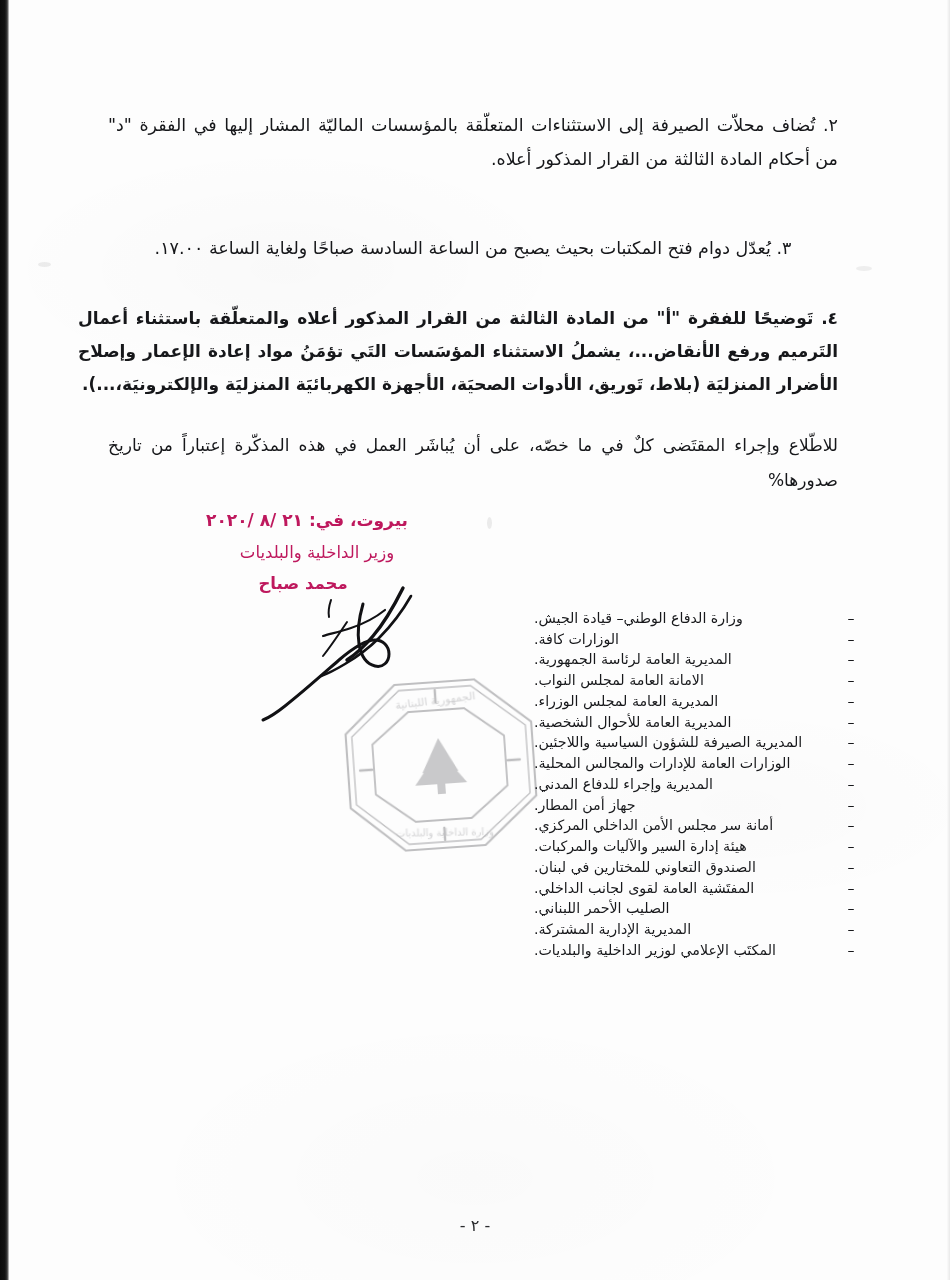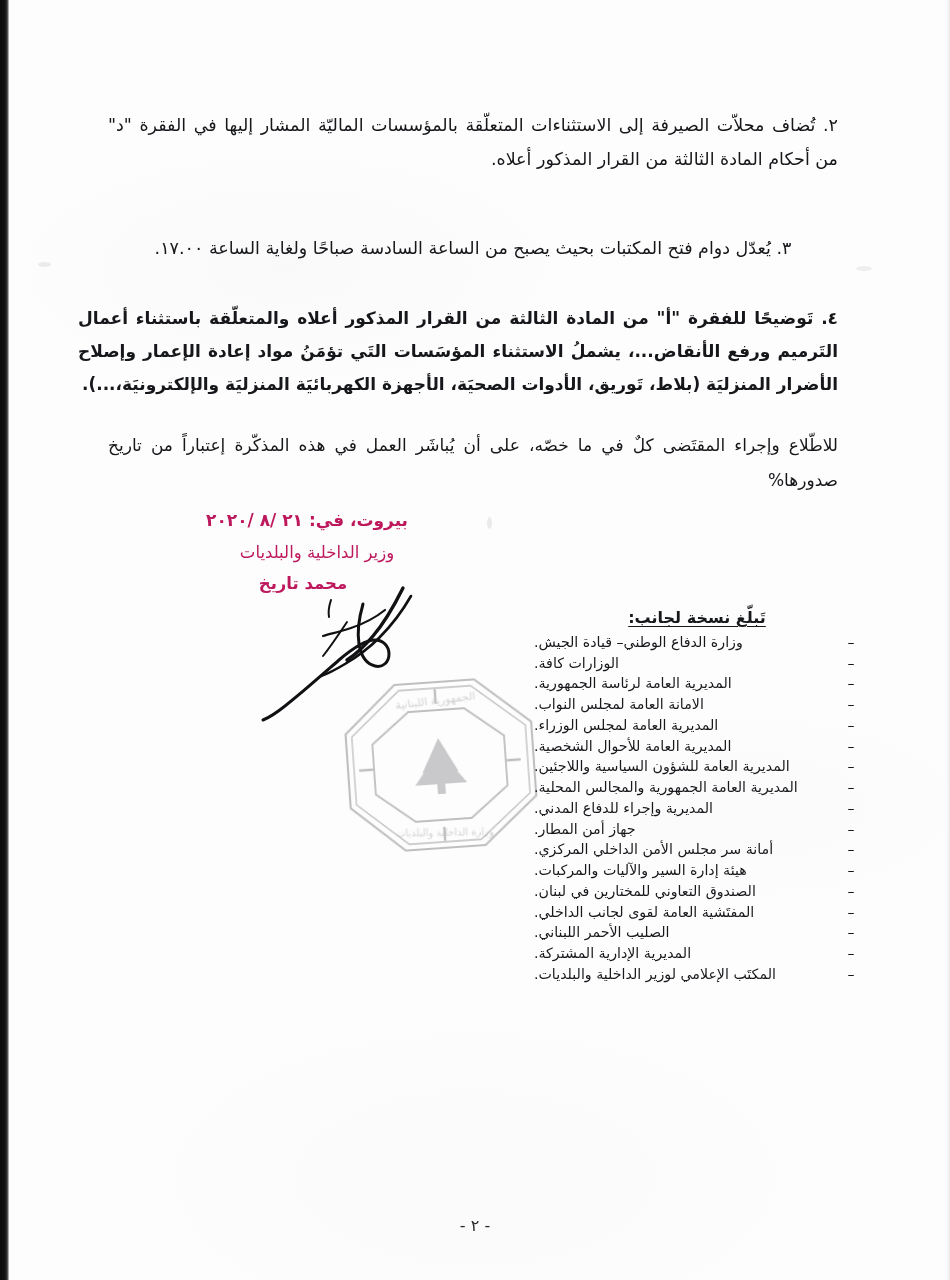--- a/index.html
+++ b/index.html
@@ -223,21 +223,21 @@
 
     <div class="body-block clause clause-3">٣. يُعدّل دوام فتح المكتبات بحيث يصبح من الساعة السادسة صباحًا ولغاية الساعة ١٧.٠٠.</div>
 
     <div class="body-block clause-bold clause-4">٤. تَوضيحًا للفقرة "أ" من المادة الثالثة من القرار المذكور أعلاه والمتعلّقة باستثناء أعمال التَرميم ورفع الأنقاض...، يشملُ الاستثناء المؤسَسات التَي تؤمَنُ مواد إعادة الإعمار وإصلاح الأضرار المنزليَة (بلاط، تَوريق، الأدوات الصحيَة، الأجهزة الكهربائيَة المنزليَة والإلكترونيَة،...).</div>
 
     <div class="body-block para-plain closing">للاطّلاع وإجراء المقتَضى كلٌ في ما خصّه، على أن يُباشَر العمل في هذه المذكّرة إعتباراً من تاريخ صدورها%</div>
 
     <div class="sig-block">
       <div class="sig-date">بيروت، في: ٢١ /٨ /٢٠٢٠</div>
       <div class="sig-title">وزير الداخلية والبلديات</div>
-      <div class="sig-name">محمد تاريخ</div>
+      <div class="sig-name">محمد صباح</div>
     </div>
 
     <div class="signature-mark">
       <svg viewBox="0 0 215 165" xmlns="http://www.w3.org/2000/svg">
         <g fill="none" stroke="#111114" stroke-linecap="round" stroke-linejoin="round">
           <path d="M168,28 C160,44 150,62 138,76 C128,88 118,96 112,100" stroke-width="3.4"></path>
           <path d="M176,36 C168,50 156,66 144,78 C132,90 120,98 110,104
                    C100,110 92,114 86,116" stroke-width="2.6"></path>
           <path d="M150,50 C140,58 128,64 116,68 C104,72 94,74 88,76" stroke-width="2.2"></path>
           <path d="M128,44 C124,58 122,72 124,84 C126,96 132,104 140,106
@@ -272,21 +272,20 @@
         </g>
 
         <g fill="#35353c" opacity="0.75">
           <text x="100" y="28" font-size="11" text-anchor="middle" font-family="DejaVu Sans, sans-serif" transform="rotate(-3 100 28)">الجمهورية اللبنانية</text>
           <text x="100" y="160" font-size="10" text-anchor="middle" font-family="DejaVu Sans, sans-serif" transform="rotate(3 100 160)">وزارة الداخلية والبلديات</text>
         </g>
       </svg>
     </div>
 
     <div class="distribution">
-      <div class="dist-heading">تَبلّغ نسخة لجانب:</div>
       <ul class="dist-list" id="dist-list">
           <li class="dist-item">
             <span class="dist-dash">–</span>
             <span class="dist-text">وزارة الدفاع الوطني– قيادة الجيش.</span>
           </li>
           <li class="dist-item">
             <span class="dist-dash">–</span>
             <span class="dist-text">الوزارات كافة.</span>
           </li>
           <li class="dist-item">
@@ -300,25 +299,25 @@
           <li class="dist-item">
             <span class="dist-dash">–</span>
             <span class="dist-text">المديرية العامة لمجلس الوزراء.</span>
           </li>
           <li class="dist-item">
             <span class="dist-dash">–</span>
             <span class="dist-text">المديرية العامة للأحوال الشخصية.</span>
           </li>
           <li class="dist-item">
             <span class="dist-dash">–</span>
-            <span class="dist-text">المديرية العامة للشؤون السياسية واللاجئين.</span>
-          </li>
-          <li class="dist-item">
-            <span class="dist-dash">–</span>
-            <span class="dist-text">المديرية العامة الجمهورية والمجالس المحلية.</span>
+            <span class="dist-text">المديرية الصيرفة للشؤون السياسية واللاجئين.</span>
+          </li>
+          <li class="dist-item">
+            <span class="dist-dash">–</span>
+            <span class="dist-text">الوزارات العامة للإدارات والمجالس المحلية.</span>
           </li>
           <li class="dist-item">
             <span class="dist-dash">–</span>
             <span class="dist-text">المديرية وإجراء للدفاع المدني.</span>
           </li>
           <li class="dist-item">
             <span class="dist-dash">–</span>
             <span class="dist-text">جهاز أمن المطار.</span>
           </li>
           <li class="dist-item">

